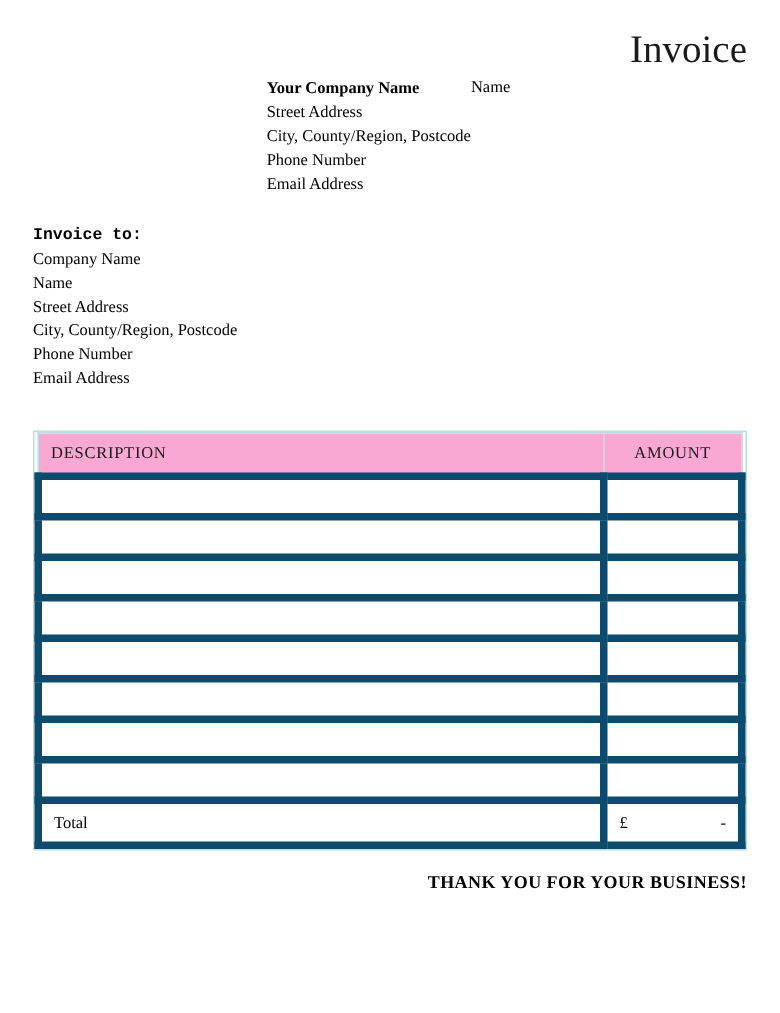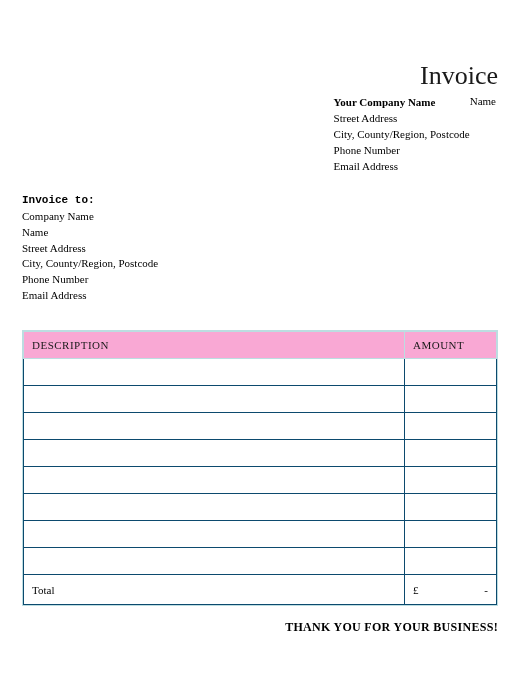--- a/index.html
+++ b/index.html
@@ -18,25 +18,24 @@
     .header-row {
       display: flex;
       justify-content: flex-end;
       margin-bottom: 4px;
     }
     .invoice-title {
       font-size: 26px;
       font-weight: normal;
       font-family: Georgia, serif;
       color: #1a1a1a;
-      margin-top: 43px;
     }
     .top-block {
       display: flex;
-      justify-content: flex-end;
+      justify-content: center;
       align-items: flex-start;
     }
     .from-block {
       line-height: 1.45;
     }
     .from-block .bold {
       font-weight: bold;
     }
     .date-label {
       font-size: 11px;
@@ -64,23 +63,24 @@
       font-weight: normal;
       font-size: 11px;
       text-align: left;
       padding: 7px 8px;
       border: 1px solid #bcdde1;
       color: #1a1a1a;
       letter-spacing: 0.5px;
     }
     th.amount-col, td.amount-col {
       width: 92px;
+      text-align: center;
     }
     td {
-      border: 1px solid #0c4a6e;
+      border: 5px solid #0c4a6e;
       height: 27px;
       padding: 5px 8px;
       font-size: 11px;
     }
     tr.total-row td {
       height: 30px;
       padding: 6px 8px;
     }
     .total-amount {
       display: flex;

